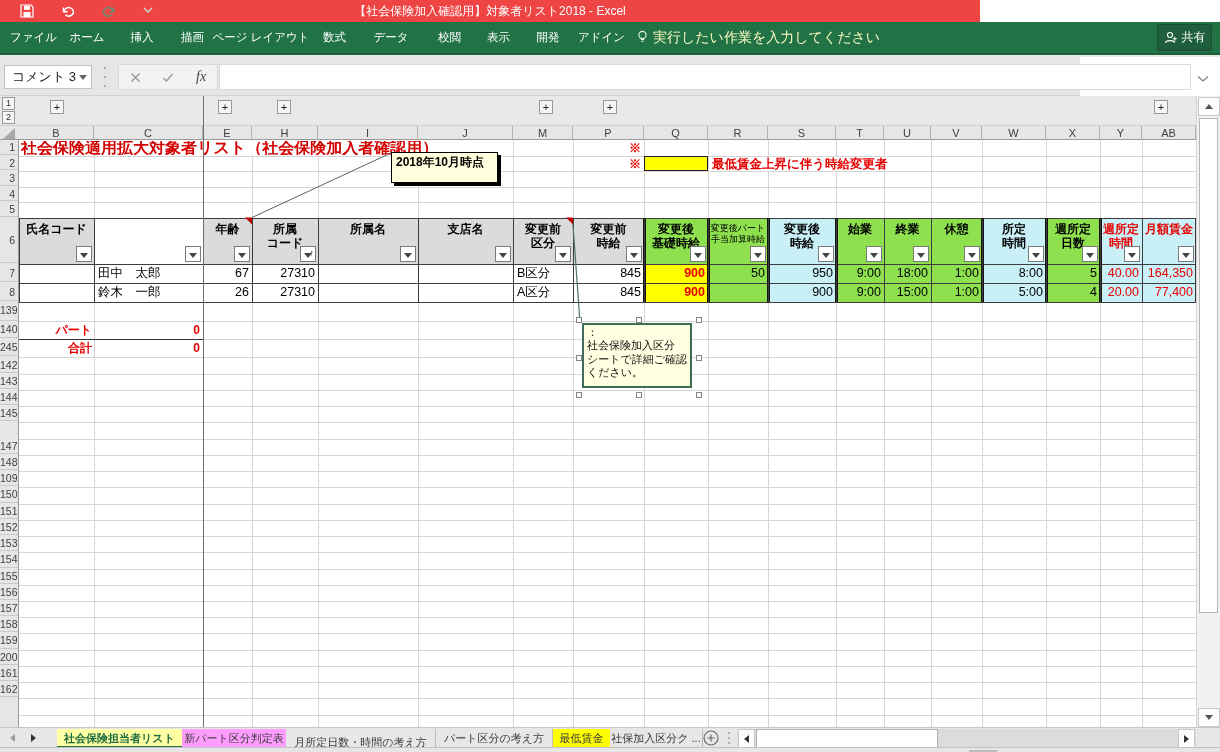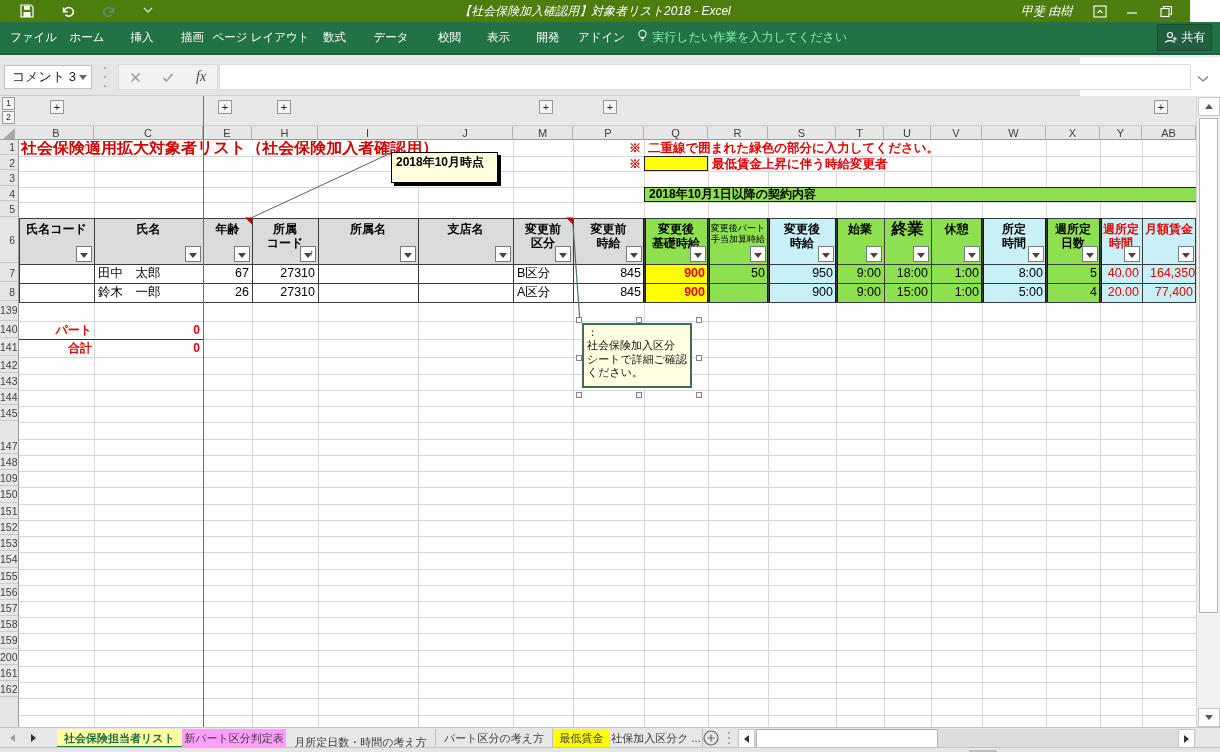--- a/index.html
+++ b/index.html
@@ -5,30 +5,30 @@
   html,body{margin:0;padding:0;}
   *{box-sizing:border-box;}
   #app{
     position:relative;width:1220px;height:752px;overflow:hidden;
     font-family:"Liberation Sans",sans-serif;
     background:#fff;
     -webkit-font-smoothing:antialiased;
   }
   .abs{position:absolute;}
   
-  .titlebar{left:0;top:0;width:1190px;height:22px;background:#4d7c0f;color:#fff;font-style:italic;}
+  .titlebar{left:0;top:0;width:980px;height:22px;background:#ef4444;color:#fff;}
   .titlebar .title{position:absolute;left:0;right:0;top:0;height:22px;line-height:22px;text-align:center;font-size:12px;color:#fff;}
   .qat-icon{position:absolute;top:3px;width:16px;height:16px;}
   .qat-icon svg{display:block;}
   .win-user{position:absolute;top:0;height:22px;line-height:22px;font-size:12px;color:#fff;}
   .win-btn{position:absolute;top:0;height:22px;width:30px;display:flex;align-items:center;justify-content:center;}
   
   .ribbonrow{left:0;top:22px;width:1220px;height:31px;background:#217346;}
   .ribbon-tab{position:absolute;top:0;height:31px;line-height:31px;color:#fff;font-size:11.5px;white-space:nowrap;transform:translateX(-50%);}
-  .tellme{position:absolute;top:0;height:31px;line-height:31px;color:#86efac;font-size:12px;white-space:nowrap;text-align:right;}
+  .tellme{position:absolute;top:0;height:31px;line-height:31px;color:#fef9c3;font-size:14px;white-space:nowrap;text-align:right;}
   .ribbon-edge1{left:0;top:53px;width:1220px;height:2px;background:#1e5e3c;}
   .ribbon-edge2{left:0;top:55px;width:1220px;height:2px;background:#e3eee7;}
   .share-btn{position:absolute;left:1157px;top:2px;width:55px;height:27px;background:#1f5f3d;border:1px solid #184f32;border-radius:1px;color:#fff;font-size:12px;display:flex;align-items:center;justify-content:center;gap:4px;}
   
   .formulabar{left:0;top:57px;width:1080px;height:39px;background:#e6e6e6;border-bottom:1px solid #d0d0d0;}
   .namebox{position:absolute;left:4px;top:8px;width:88px;height:24px;background:#fff;border:1px solid #c3c3c3;font-size:13px;color:#222;line-height:22px;padding-left:7px;}
   .namebox .dd{position:absolute;right:4px;top:9px;width:0;height:0;border-left:4px solid transparent;border-right:4px solid transparent;border-top:5px solid #666;}
   .fx-panel{position:absolute;left:118px;top:7px;width:100px;height:26px;background:#f2f2f2;border:1px solid #dadada;display:flex;align-items:center;justify-content:space-around;}
   .formula-input{position:absolute;left:219px;top:7px;width:972px;height:26px;background:#fff;border:1px solid #dadada;font-size:12px;line-height:24px;padding-left:4px;color:#222;}
   .fbar-chevron{position:absolute;left:1197px;top:12px;width:16px;height:16px;}
@@ -229,21 +229,21 @@
       <div class="rownum" style="top: 0px; height: 14.5px; line-height: 14.5px;">1</div>
       <div class="rownum" style="top: 15.5px; height: 14px; line-height: 14px;">2</div>
       <div class="rownum" style="top: 30.5px; height: 15px; line-height: 15px;">3</div>
       <div class="rownum" style="top: 46.5px; height: 14.5px; line-height: 14.5px;">4</div>
       <div class="rownum" style="top: 62px; height: 14.5px; line-height: 14.5px;">5</div>
       <div class="rownum" style="top: 77.5px; height: 45.5px; line-height: 45.5px;">6</div>
       <div class="rownum" style="top: 124px; height: 18px; line-height: 18px;">7</div>
       <div class="rownum" style="top: 143px; height: 18px; line-height: 18px;">8</div>
       <div class="rownum" style="top: 162px; height: 19px; line-height: 17.5px;">139</div>
       <div class="rownum" style="top: 180.5px; height: 17px; line-height: 17px;">140</div>
-      <div class="rownum" style="top: 198.5px; height: 17px; line-height: 17px;">141</div>
+      <div class="rownum" style="top: 198.5px; height: 17px; line-height: 17px;">245</div>
       <div class="rownum" style="top: 216.5px; height: 16.5px; line-height: 16.5px;">142</div>
       <div class="rownum" style="top: 234px; height: 15px; line-height: 15px;">143</div>
       <div class="rownum" style="top: 250px; height: 15.23px; line-height: 15.23px;">144</div>
       <div class="rownum" style="top: 266.23px; height: 15.23px; line-height: 15.23px;">145</div>
       <div class="rownum" style="top: 282.46px; height: 15.23px; line-height: 15.23px; margin-left: 28px;">146</div>
       <div class="rownum" style="top: 298.69px; height: 15.23px; line-height: 15.23px;">147</div>
       <div class="rownum" style="top: 314.92px; height: 15.23px; line-height: 15.23px;">148</div>
       <div class="rownum" style="top: 331.15px; height: 15.23px; line-height: 15.23px;">109</div>
       <div class="rownum" style="top: 347.38px; height: 15.23px; line-height: 15.23px;">150</div>
       <div class="rownum" style="top: 363.61px; height: 15.23px; line-height: 15.23px;">151</div>
@@ -306,33 +306,28 @@
       <div class="gl-h" style="top: 460.99px;"></div>
       <div class="gl-h" style="top: 477.22px;"></div>
       <div class="gl-h" style="top: 493.45px;"></div>
       <div class="gl-h" style="top: 509.68px;"></div>
       <div class="gl-h" style="top: 525.91px;"></div>
       <div class="gl-h" style="top: 542.14px;"></div>
       <div class="gl-h" style="top: 558.37px;"></div>
       <div class="gl-h" style="top: 574.6px;"></div>
       <div class="cell" style="left: 2px; top: 1px; height: 14px; line-height: 14px; color: rgb(212, 0, 0); font-weight: bold; font-size: 16px; background: rgb(255, 255, 255); padding-right: 6px;">社会保険適用拡大対象者リスト（社会保険加入者確認用）</div>
       <div class="cell" style="left: 554px; top: 1px; width: 68px; height: 14px; line-height: 14px; text-align: right; color: rgb(232, 0, 0); font-weight: bold;">※</div>
-      <div class="cell" style="left: 629px; top: 1px; height: 14px; line-height: 14px; color: rgb(232, 0, 0); font-weight: bold; font-size: 12.5px; background: rgb(255, 255, 255); padding-right: 6px;">二重線で囲まれた緑色の部分に入力してください。</div>
       <div class="cell" style="left: 554px; top: 16.5px; width: 68px; height: 14px; line-height: 14px; text-align: right; color: rgb(232, 0, 0); font-weight: bold;">※</div>
       <div class="cell" style="left: 625px; top: 15.5px; width: 64px; height: 15px; background: rgb(255, 255, 0); border: 1px solid rgb(32, 32, 32);"></div>
       <div class="cell" style="left: 693px; top: 16.5px; height: 14px; line-height: 14px; color: rgb(232, 0, 0); font-weight: bold; font-size: 12.5px; background: rgb(255, 255, 255); padding-right: 6px;">最低賃金上昇に伴う時給変更者</div>
-      <div class="cell" style="left: 625px; top: 46.5px; width: 552px; height: 15.5px; background: rgb(142, 224, 78); border-top: 1px solid rgb(28, 28, 28); border-right: none; border-bottom: 1px solid rgb(28, 28, 28); border-left: 1px solid rgb(28, 28, 28); border-image: initial; font-weight: bold; font-size: 12px; line-height: 13.5px; padding-left: 4px;">2018年10月1日以降の契約内容</div>
       <div class="cell" style="left: 0px; top: 77.5px; width: 75px; height: 46.5px; background: rgb(219, 219, 219); text-align: center; font-weight: bold; font-size: 12px; line-height: 14.5px; padding-top: 4px; color: rgb(0, 0, 0);">
         <div>氏名コード</div>
       </div>
       <div class="filter-btn" style="left: 57px; top: 106px;">
         <div class="tri"></div>
-      </div>
-      <div class="cell" style="left: 75px; top: 77.5px; width: 109px; height: 46.5px; background: rgb(219, 219, 219); text-align: center; font-weight: bold; font-size: 12px; line-height: 14.5px; padding-top: 4px; color: rgb(0, 0, 0);">
-        <div>氏名</div>
       </div>
       <div class="filter-btn" style="left: 166px; top: 106px;">
         <div class="tri"></div>
       </div>
       <div class="cell" style="left: 184px; top: 77.5px; width: 49px; height: 46.5px; background: rgb(219, 219, 219); text-align: center; font-weight: bold; font-size: 12px; line-height: 14.5px; padding-top: 4px; color: rgb(0, 0, 0);">
         <div>年齢</div>
       </div>
       <div class="filter-btn" style="left: 215px; top: 106px;">
         <div class="tri"></div>
       </div>
@@ -390,21 +385,21 @@
       </div>
       <div class="filter-btn" style="left: 799px; top: 106px;">
         <div class="tri"></div>
       </div>
       <div class="cell" style="left: 817px; top: 77.5px; width: 48px; height: 46.5px; background: rgb(142, 224, 78); text-align: center; font-weight: bold; font-size: 12px; line-height: 14.5px; padding-top: 4px; color: rgb(0, 0, 0);">
         <div>始業</div>
       </div>
       <div class="filter-btn" style="left: 847px; top: 106px;">
         <div class="tri"></div>
       </div>
-      <div class="cell" style="left: 865px; top: 77.5px; width: 47px; height: 46.5px; background: rgb(142, 224, 78); text-align: center; font-weight: bold; font-size: 16px; line-height: 14.5px; padding-top: 4px; color: rgb(0, 0, 0);">
+      <div class="cell" style="left: 865px; top: 77.5px; width: 47px; height: 46.5px; background: rgb(142, 224, 78); text-align: center; font-weight: bold; font-size: 12px; line-height: 14.5px; padding-top: 4px; color: rgb(0, 0, 0);">
         <div>終業</div>
       </div>
       <div class="filter-btn" style="left: 894px; top: 106px;">
         <div class="tri"></div>
       </div>
       <div class="cell" style="left: 912px; top: 77.5px; width: 51px; height: 46.5px; background: rgb(142, 224, 78); text-align: center; font-weight: bold; font-size: 12px; line-height: 14.5px; padding-top: 4px; color: rgb(0, 0, 0);">
         <div>休憩</div>
       </div>
       <div class="filter-btn" style="left: 945px; top: 106px;">
         <div class="tri"></div>
@@ -446,21 +441,21 @@
       <div class="cell" style="left: 554px; top: 124px; width: 71px; height: 19px; background: rgb(255, 255, 255); text-align: right; line-height: 19px; font-size: 12.5px; padding-left: 0px; padding-right: 3px; color: rgb(0, 0, 0); font-weight: normal;">845</div>
       <div class="cell" style="left: 625px; top: 124px; width: 64px; height: 19px; background: rgb(255, 255, 0); text-align: right; line-height: 19px; font-size: 12.5px; padding-left: 0px; padding-right: 3px; color: rgb(232, 0, 0); font-weight: bold;">900</div>
       <div class="cell" style="left: 689px; top: 124px; width: 60px; height: 19px; background: rgb(142, 224, 78); text-align: right; line-height: 19px; font-size: 12.5px; padding-left: 0px; padding-right: 3px; color: rgb(0, 0, 0); font-weight: normal;">50</div>
       <div class="cell" style="left: 749px; top: 124px; width: 68px; height: 19px; background: rgb(201, 239, 247); text-align: right; line-height: 19px; font-size: 12.5px; padding-left: 0px; padding-right: 3px; color: rgb(0, 0, 0); font-weight: normal;">950</div>
       <div class="cell" style="left: 817px; top: 124px; width: 48px; height: 19px; background: rgb(142, 224, 78); text-align: right; line-height: 19px; font-size: 12.5px; padding-left: 0px; padding-right: 3px; color: rgb(0, 0, 0); font-weight: normal;">9:00</div>
       <div class="cell" style="left: 865px; top: 124px; width: 47px; height: 19px; background: rgb(142, 224, 78); text-align: right; line-height: 19px; font-size: 12.5px; padding-left: 0px; padding-right: 3px; color: rgb(0, 0, 0); font-weight: normal;">18:00</div>
       <div class="cell" style="left: 912px; top: 124px; width: 51px; height: 19px; background: rgb(142, 224, 78); text-align: right; line-height: 19px; font-size: 12.5px; padding-left: 0px; padding-right: 3px; color: rgb(0, 0, 0); font-weight: normal;">1:00</div>
       <div class="cell" style="left: 963px; top: 124px; width: 64px; height: 19px; background: rgb(201, 239, 247); text-align: right; line-height: 19px; font-size: 12.5px; padding-left: 0px; padding-right: 3px; color: rgb(0, 0, 0); font-weight: normal;">8:00</div>
       <div class="cell" style="left: 1027px; top: 124px; width: 54px; height: 19px; background: rgb(142, 224, 78); text-align: right; line-height: 19px; font-size: 12.5px; padding-left: 0px; padding-right: 3px; color: rgb(0, 0, 0); font-weight: normal;">5</div>
       <div class="cell" style="left: 1081px; top: 124px; width: 42px; height: 19px; background: rgb(201, 239, 247); text-align: right; line-height: 19px; font-size: 12.5px; padding-left: 0px; padding-right: 3px; color: rgb(232, 0, 0); font-weight: normal;">40.00</div>
-      <div class="cell" style="left: 1123px; top: 124px; width: 54px; height: 19px; background: rgb(201, 239, 247); text-align: left; line-height: 19px; font-size: 12.5px; padding-left: 8px; padding-right: 3px; color: rgb(232, 0, 0); font-weight: normal;">164,350</div>
+      <div class="cell" style="left: 1123px; top: 124px; width: 54px; height: 19px; background: rgb(201, 239, 247); text-align: right; line-height: 19px; font-size: 12.5px; padding-left: 0px; padding-right: 3px; color: rgb(232, 0, 0); font-weight: normal;">164,350</div>
       <div class="cell" style="left: 0px; top: 143px; width: 75px; height: 19px; background: rgb(255, 255, 255); text-align: right; line-height: 19px; font-size: 12.5px; padding-left: 0px; padding-right: 3px; color: rgb(0, 0, 0); font-weight: normal;"></div>
       <div class="cell" style="left: 75px; top: 143px; width: 109px; height: 19px; background: rgb(255, 255, 255); text-align: left; line-height: 19px; font-size: 12.5px; padding-left: 4px; padding-right: 0px; color: rgb(0, 0, 0); font-weight: normal;">鈴木　一郎</div>
       <div class="cell" style="left: 184px; top: 143px; width: 49px; height: 19px; background: rgb(255, 255, 255); text-align: right; line-height: 19px; font-size: 12.5px; padding-left: 0px; padding-right: 3px; color: rgb(0, 0, 0); font-weight: normal;">26</div>
       <div class="cell" style="left: 233px; top: 143px; width: 66px; height: 19px; background: rgb(255, 255, 255); text-align: right; line-height: 19px; font-size: 12.5px; padding-left: 0px; padding-right: 3px; color: rgb(0, 0, 0); font-weight: normal;">27310</div>
       <div class="cell" style="left: 299px; top: 143px; width: 100px; height: 19px; background: rgb(255, 255, 255); text-align: right; line-height: 19px; font-size: 12.5px; padding-left: 0px; padding-right: 3px; color: rgb(0, 0, 0); font-weight: normal;"></div>
       <div class="cell" style="left: 399px; top: 143px; width: 95px; height: 19px; background: rgb(255, 255, 255); text-align: right; line-height: 19px; font-size: 12.5px; padding-left: 0px; padding-right: 3px; color: rgb(0, 0, 0); font-weight: normal;"></div>
       <div class="cell" style="left: 494px; top: 143px; width: 60px; height: 19px; background: rgb(255, 255, 255); text-align: left; line-height: 19px; font-size: 12.5px; padding-left: 4px; padding-right: 0px; color: rgb(0, 0, 0); font-weight: normal;">A区分</div>
       <div class="cell" style="left: 554px; top: 143px; width: 71px; height: 19px; background: rgb(255, 255, 255); text-align: right; line-height: 19px; font-size: 12.5px; padding-left: 0px; padding-right: 3px; color: rgb(0, 0, 0); font-weight: normal;">845</div>
       <div class="cell" style="left: 625px; top: 143px; width: 64px; height: 19px; background: rgb(255, 255, 0); text-align: right; line-height: 19px; font-size: 12.5px; padding-left: 0px; padding-right: 3px; color: rgb(232, 0, 0); font-weight: bold;">900</div>
       <div class="cell" style="left: 689px; top: 143px; width: 60px; height: 19px; background: rgb(142, 224, 78); text-align: right; line-height: 19px; font-size: 12.5px; padding-left: 0px; padding-right: 3px; color: rgb(0, 0, 0); font-weight: normal;"></div>

